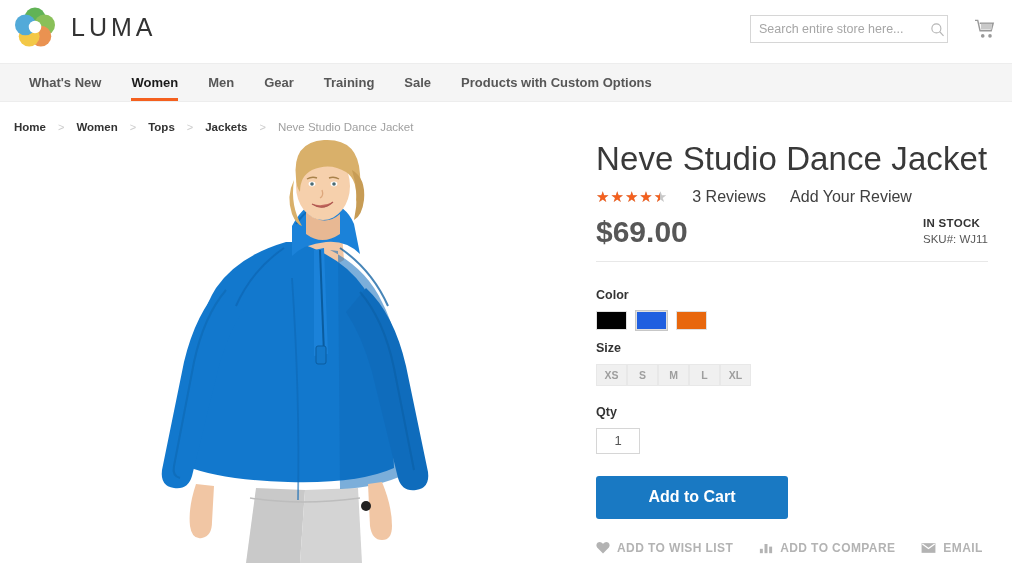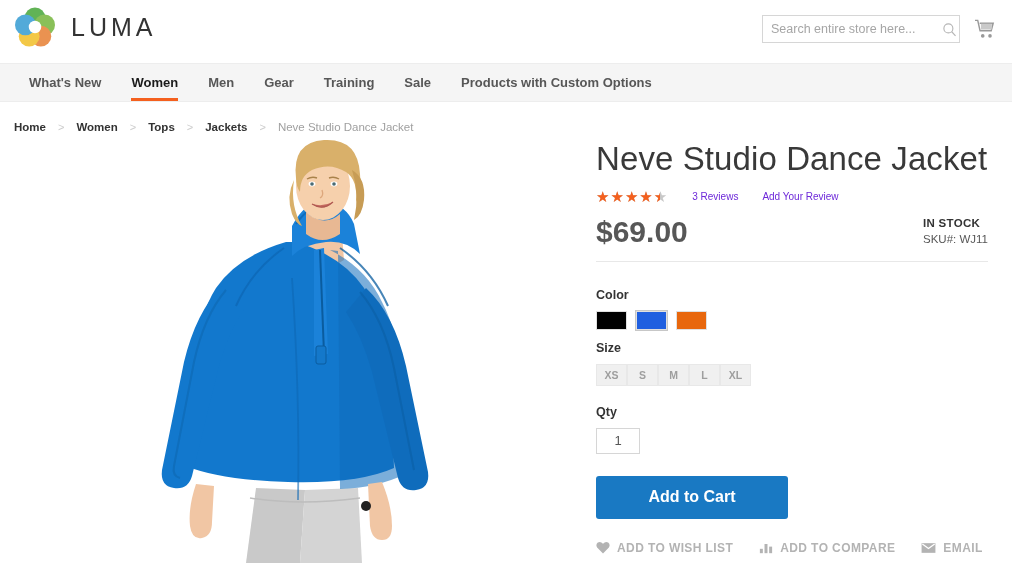--- a/index.html
+++ b/index.html
@@ -33,21 +33,21 @@
   .logo-text {
     margin-left: 15px;
     font-size: 25px;
     letter-spacing: 4px;
     color: #333333;
     font-weight: 400;
   }
 
   .search-box {
     position: absolute;
-    right: 52px;
+    right: 64px;
     top: 15px;
     width: 198px;
     height: 28px;
     border: 1px solid #d6d6d6;
     background: #ffffff;
     display: flex;
     align-items: center;
     margin-left: 44px;
   }
 
@@ -165,22 +165,22 @@
 
   .stars { position: relative; display: inline-block; line-height: 1; height: 15px; }
   .stars-bg { color: #c8c8c8; font-size: 15px; letter-spacing: 1px; }
   .stars-fg {
     position: absolute; left: 0; top: 0;
     color: #f4601e; font-size: 15px; letter-spacing: 1px;
     overflow: hidden; white-space: nowrap;
   }
 
   .review-link {
-    color: #6d28d9;
-    font-size: 10px;
+    color: #404040;
+    font-size: 16px;
     margin-left: 24px;
     cursor: pointer;
     text-decoration: none;
   }
 
   .price-row {
     display: flex;
     align-items: flex-end;
     justify-content: space-between;
     margin-top: 12px;

